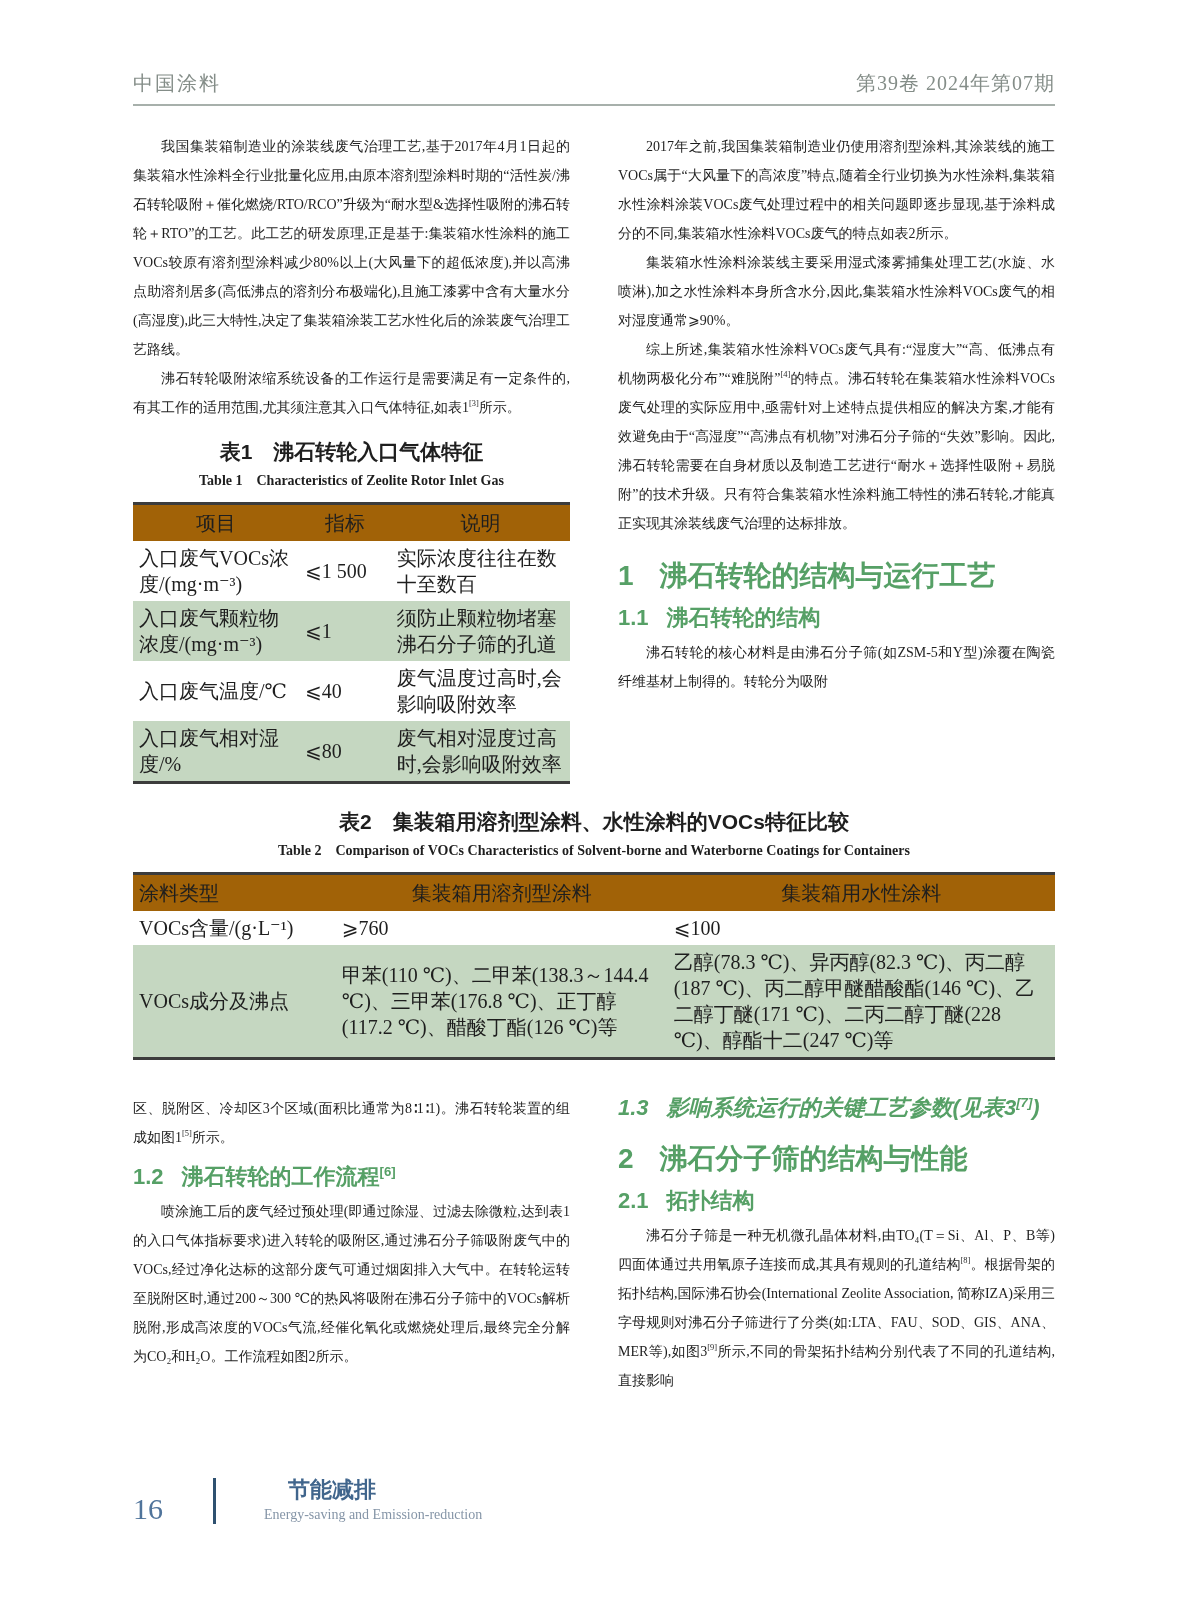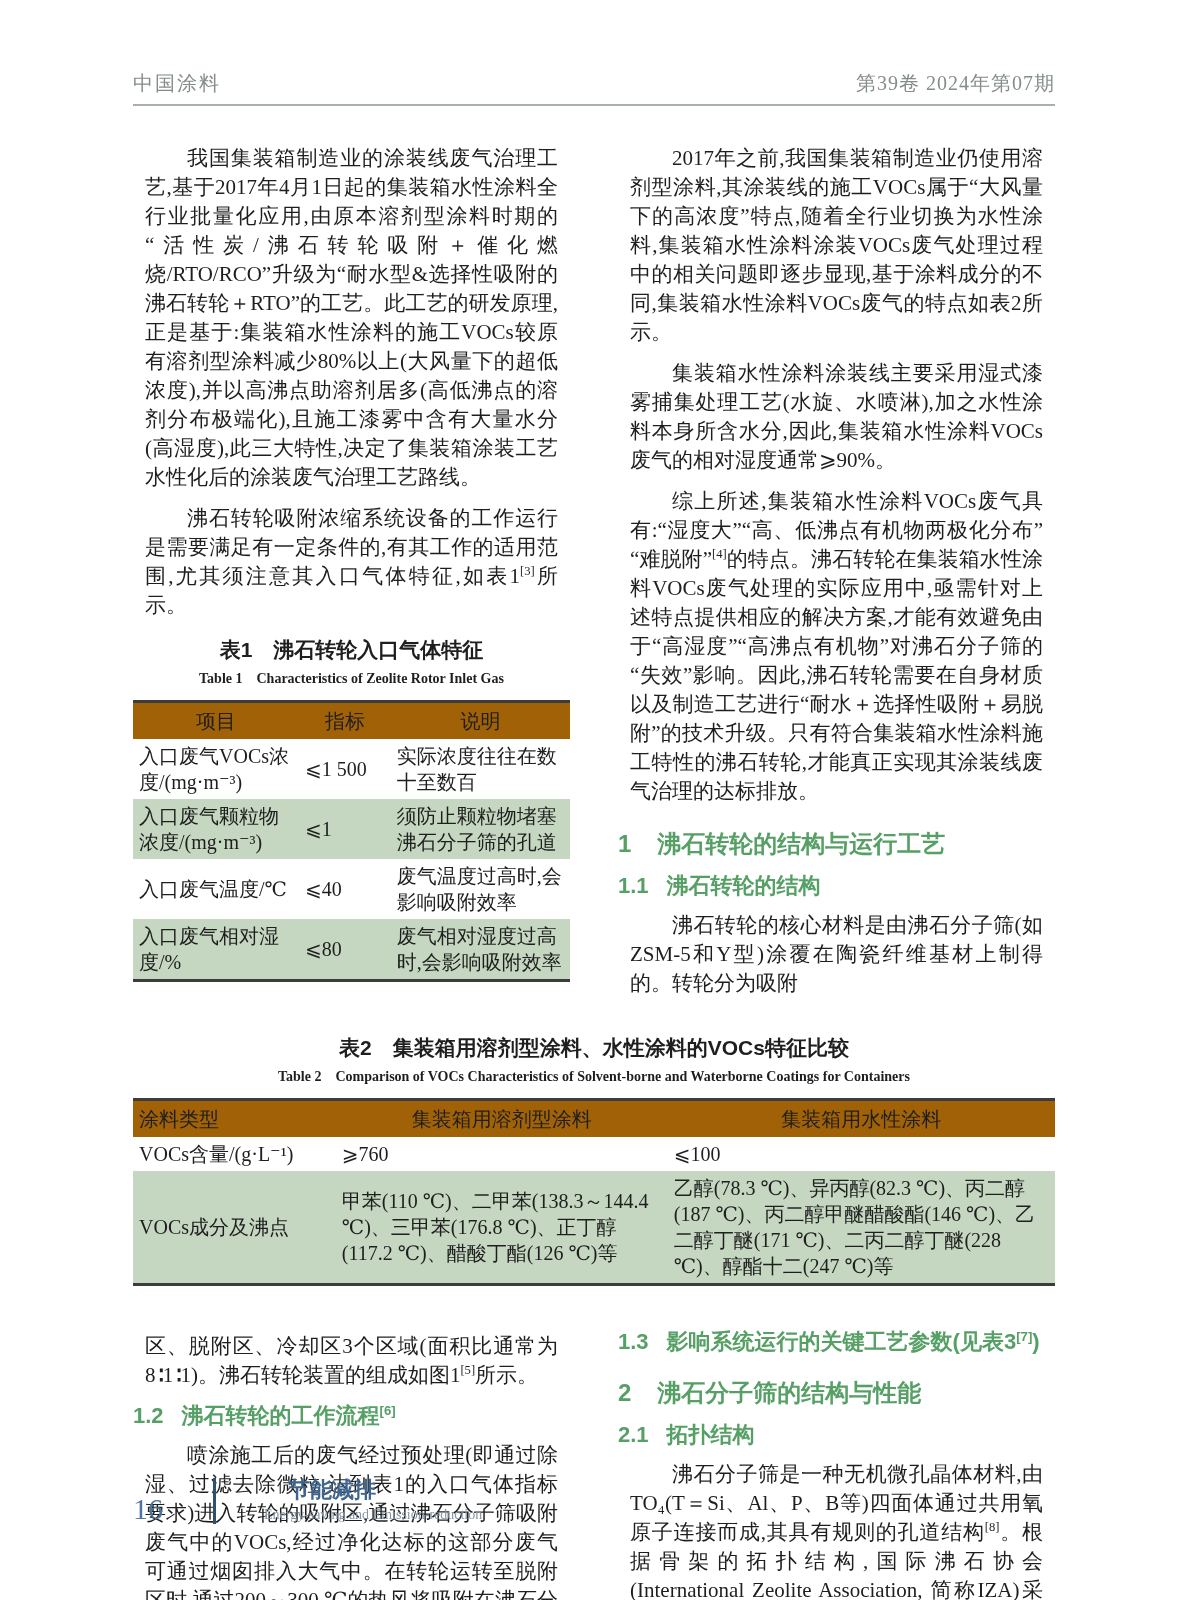--- a/index.html
+++ b/index.html
@@ -20,30 +20,30 @@
   }
   .runhead .right { letter-spacing:1px; }
 
   
   .cols { display:flex; gap:48px; }
   .cols.top { margin-top:26px; }
   .cols.bottom { margin-top:34px; }
   .col { width:437px; }
 
   p.body {
-    font-size:21px; line-height:29px; margin:12px;
+    font-size:14px; line-height:29px; margin:0;
     text-align:justify; text-justify:inter-ideograph;
   }
   p.ind { text-indent:2em; }
   sup { font-size:0.6em; line-height:0; vertical-align:super; }
 
   
   .h1 {
     font-family:"Liberation Sans","DejaVu Sans",sans-serif;
-    font-weight:bold; color:#56a066; font-size:24px; line-height:34px;
+    font-weight:bold; color:#56a066; font-size:28px; line-height:34px;
     margin:21px 0 10px 0;
   }
   .h1 .num { margin-right:26px; }
   .h2 {
     font-family:"Liberation Sans","DejaVu Sans",sans-serif;
     font-weight:bold; color:#56a066; font-size:22px; line-height:27px;
     margin:11px 0 7px 0;
   }
   .h2 .num { margin-right:18px; }
 
@@ -195,21 +195,21 @@
     <div class="cols bottom">
       <div class="col">
         <p class="body">区、脱附区、冷却区3个区域(面积比通常为8∶1∶1)。沸石转轮装置的组成如图1<sup>[5]</sup>所示。</p>
         <div class="h2">
           <span class="num">1.2</span><span>沸石转轮的工作流程<sup>[6]</sup></span>
         </div>
         <p class="body ind">喷涂施工后的废气经过预处理(即通过除湿、过滤去除微粒,达到表1的入口气体指标要求)进入转轮的吸附区,通过沸石分子筛吸附废气中的VOCs,经过净化达标的这部分废气可通过烟囱排入大气中。在转轮运转至脱附区时,通过200～300 ℃的热风将吸附在沸石分子筛中的VOCs解析脱附,形成高浓度的VOCs气流,经催化氧化或燃烧处理后,最终完全分解为CO₂和H₂O。工作流程如图2所示。</p>
       </div>
 
       <div class="col">
-        <div class="h2" style="margin-top:8px;">
+        <div class="h2" style="margin-top:0;font-style:italic;">
           <span class="num">1.3</span><span>影响系统运行的关键工艺参数(见表3<sup>[7]</sup>)</span>
         </div>
         <div class="h1">
           <span class="num">2</span><span>沸石分子筛的结构与性能</span>
         </div>
         <div class="h2">
           <span class="num">2.1</span><span>拓扑结构</span>
         </div>
         <p class="body ind">沸石分子筛是一种无机微孔晶体材料,由TO₄(T＝Si、Al、P、B等)四面体通过共用氧原子连接而成,其具有规则的孔道结构<sup>[8]</sup>。根据骨架的拓扑结构,国际沸石协会(International Zeolite Association, 简称IZA)采用三字母规则对沸石分子筛进行了分类(如:LTA、FAU、SOD、GIS、ANA、MER等),如图3<sup>[9]</sup>所示,不同的骨架拓扑结构分别代表了不同的孔道结构,直接影响</p>
       </div>

